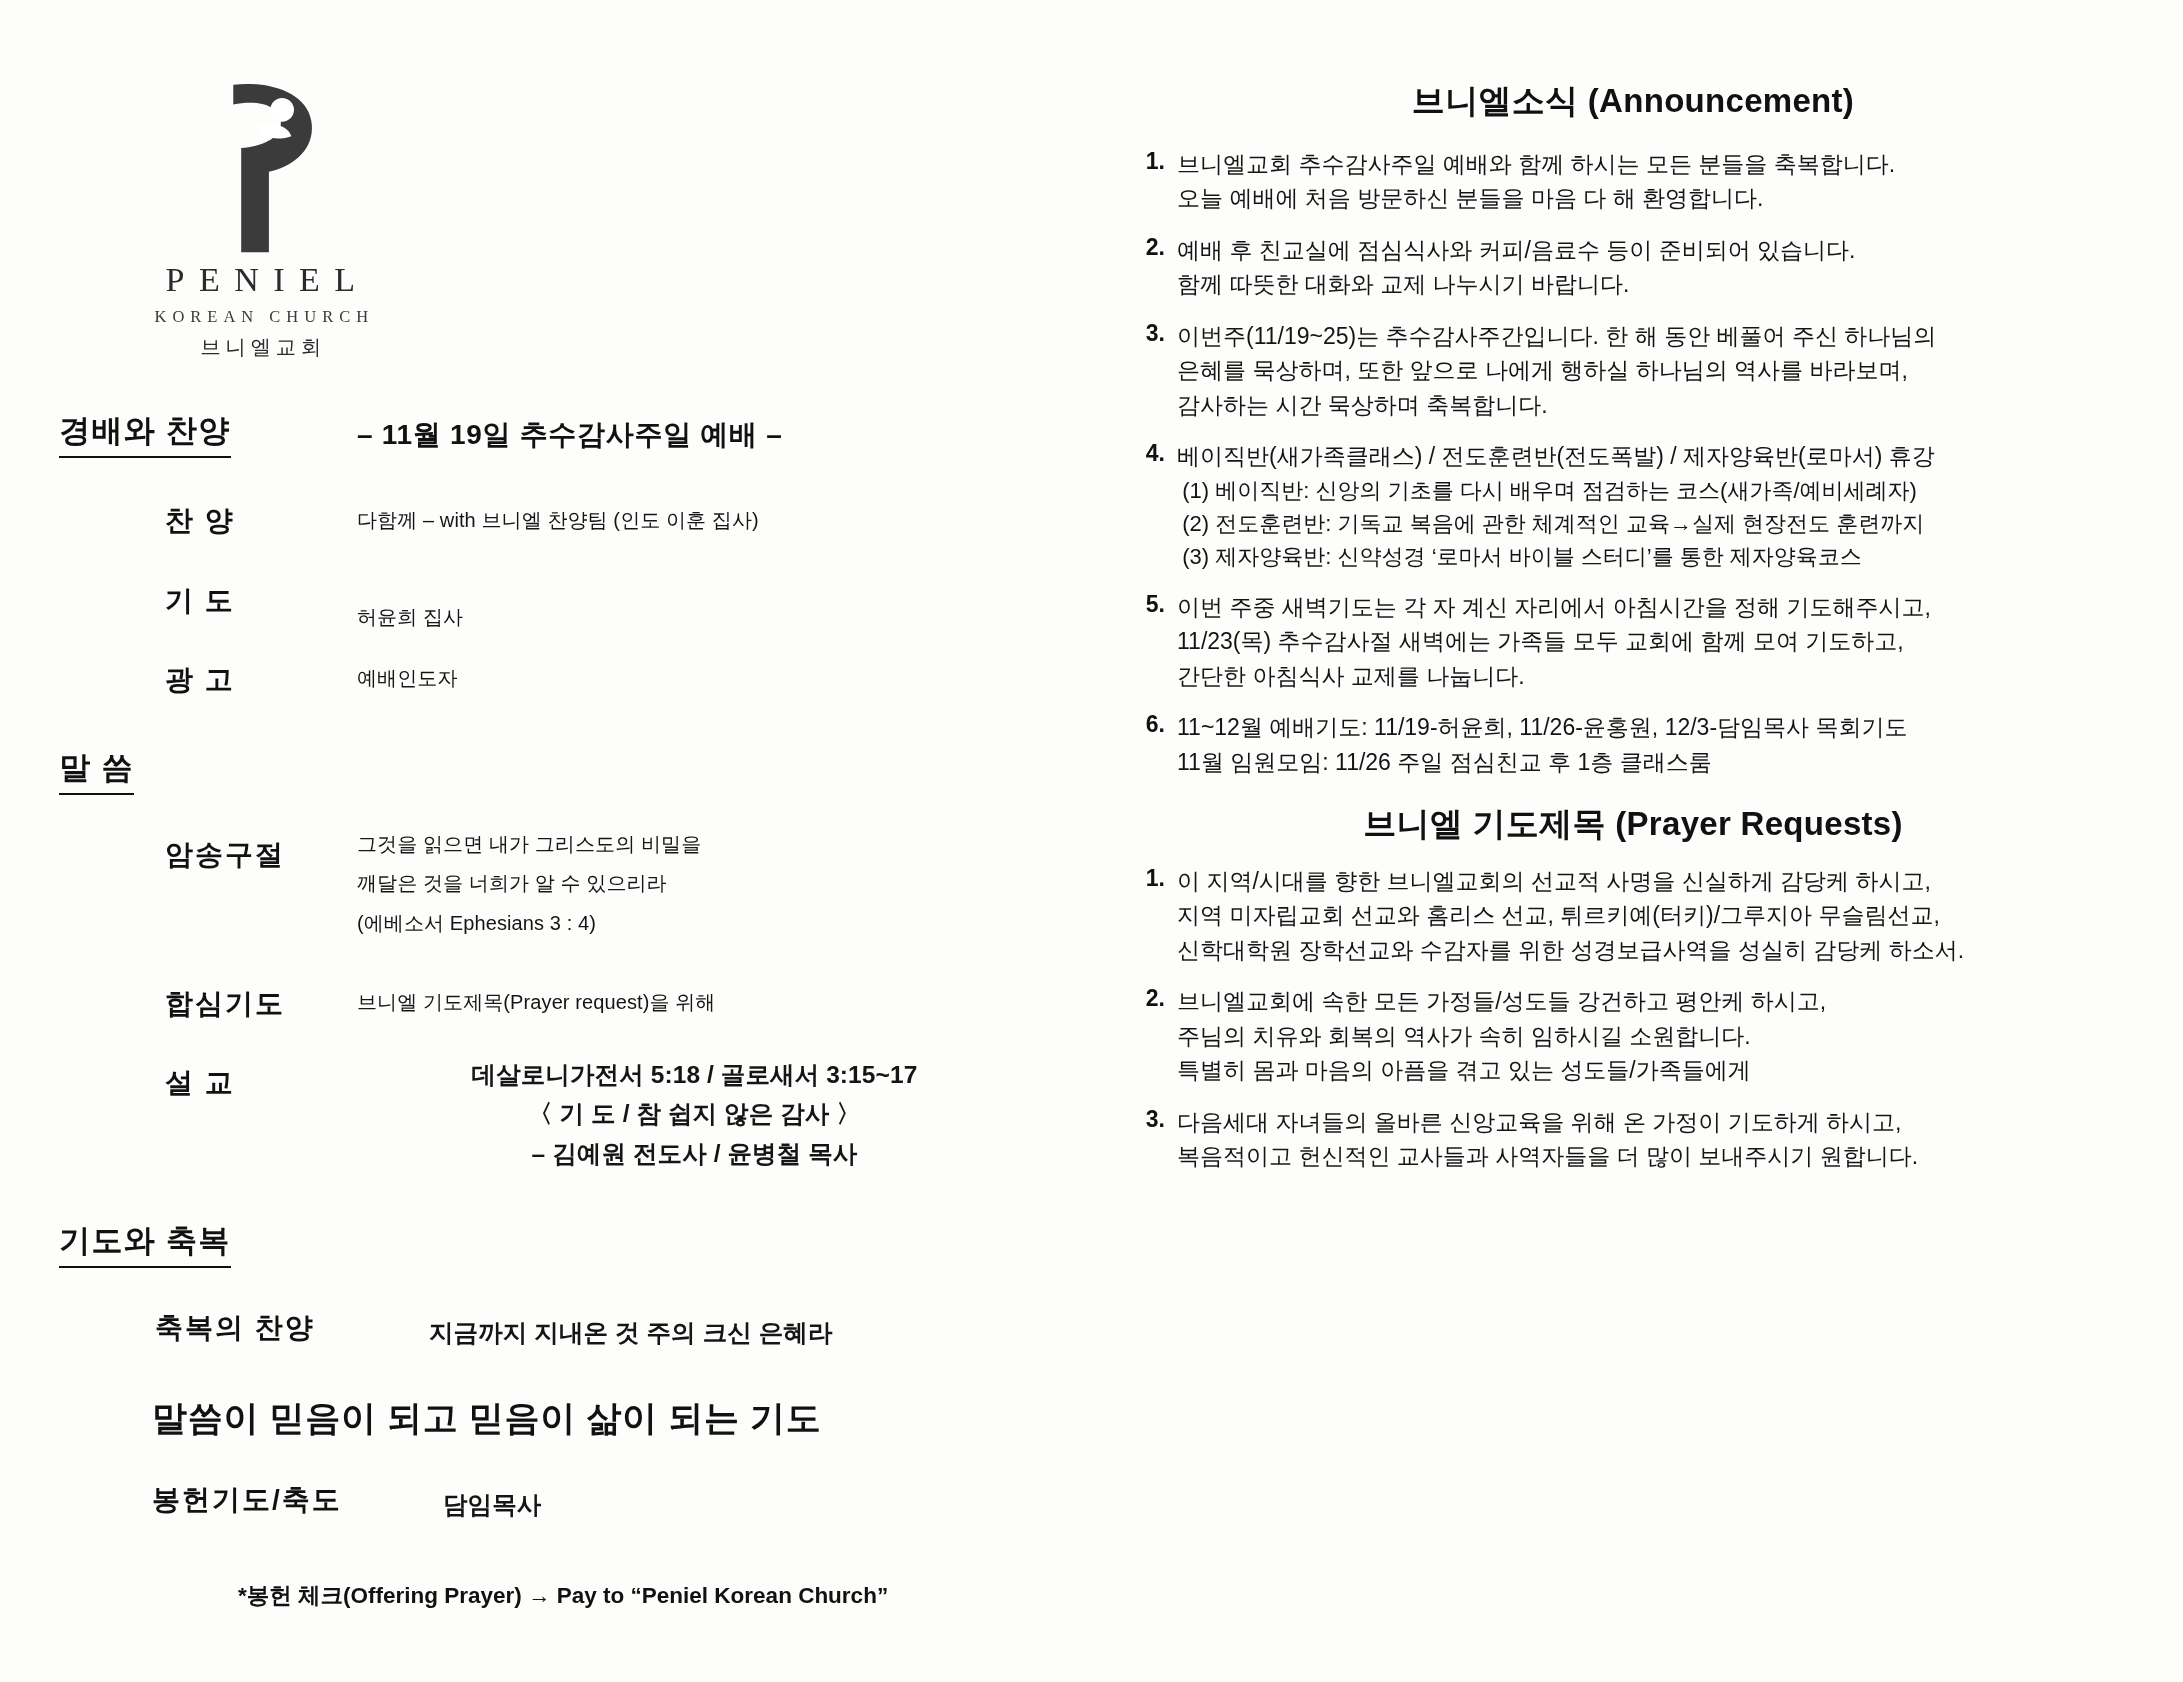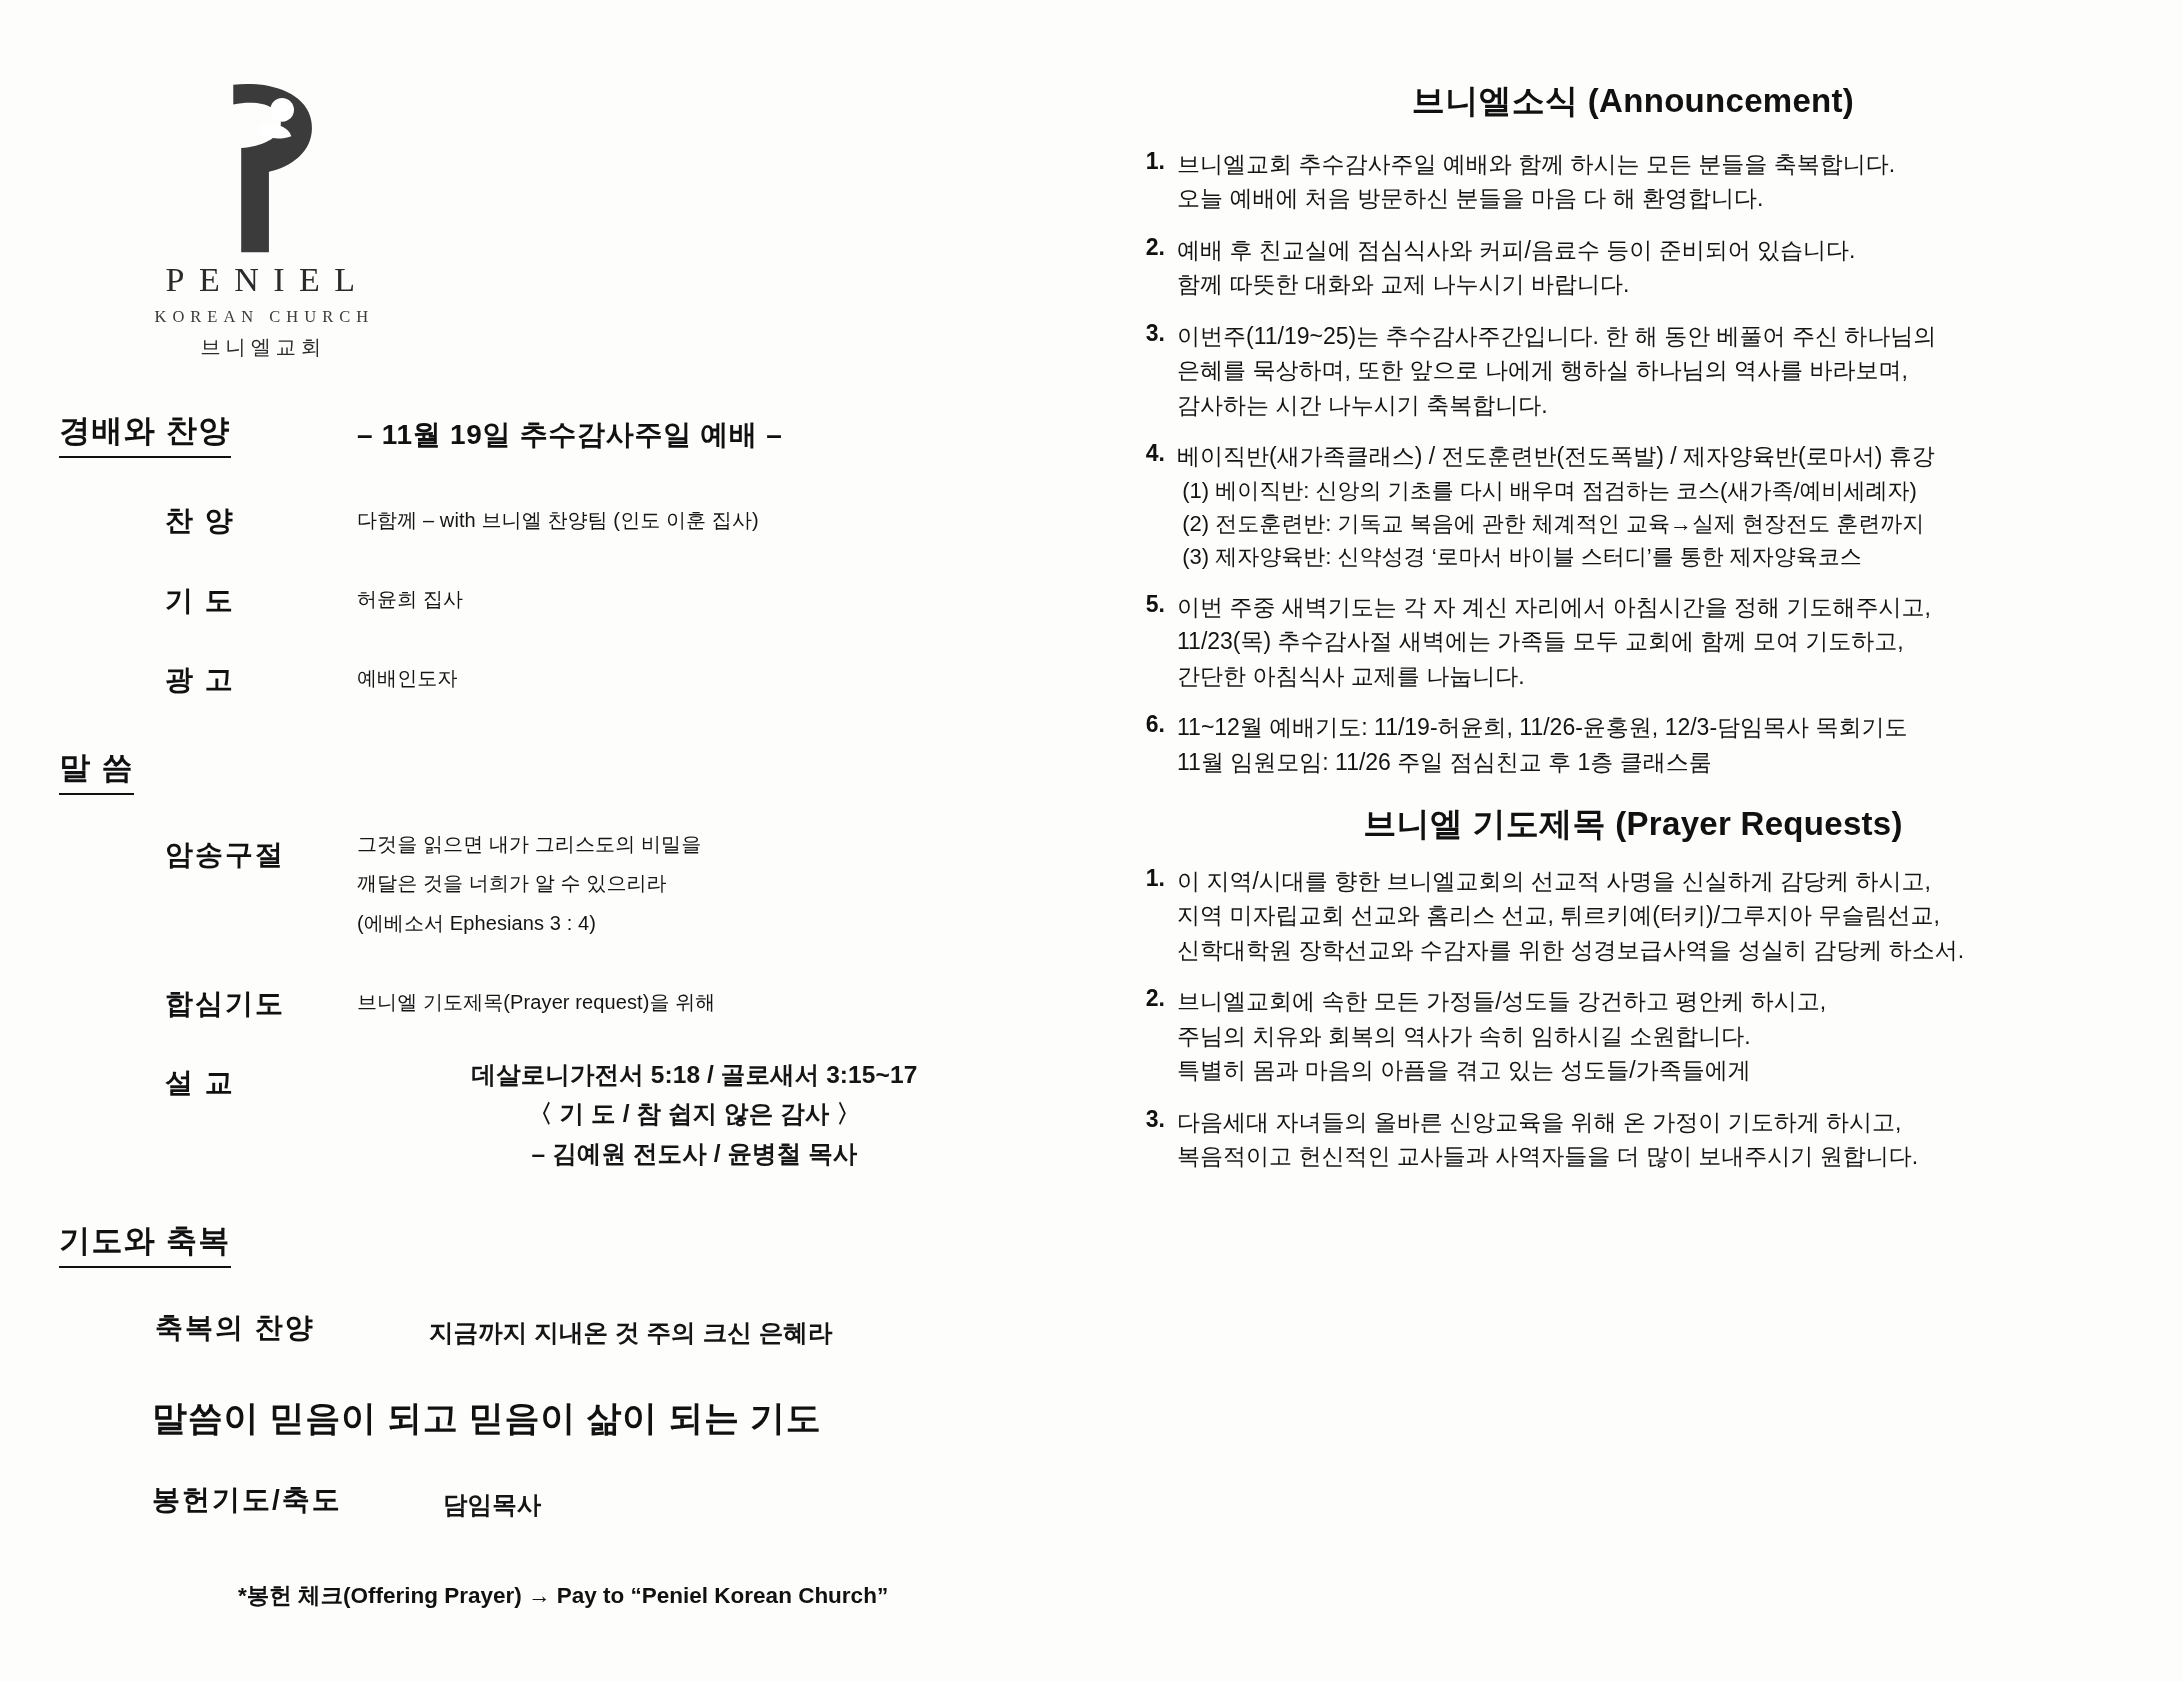--- a/index.html
+++ b/index.html
@@ -193,21 +193,21 @@
       <div class="logo-kr">브니엘교회</div>
     </div>
 
     <div class="section-head" style="left:13.2px; top:344px;">경배와 찬양</div>
     <div class="svc-title" style="left:311px; top:350px;">– 11월 19일 추수감사주일 예배 –</div>
 
     <div class="row-label" style="left:119px; top:436px;">찬 양</div>
     <div class="row-value" style="left:311px; top:440px;">다함께 – with 브니엘 찬양팀 (인도 이훈 집사)</div>
 
     <div class="row-label" style="left:119px; top:516px;">기 도</div>
-    <div class="row-value" style="left:311px; top:519px;">허윤희 집사</div>
+    <div class="row-value" style="left:311px; top:537px;">허윤희 집사</div>
 
     <div class="row-label" style="left:119px; top:595px;">광 고</div>
     <div class="row-value" style="left:311px; top:598px;">예배인도자</div>
 
     <div class="section-head" style="left:13.2px; top:681px;">말 씀</div>
 
     <div class="row-label" style="left:119px; top:770px;">암송구절</div>
     <div class="row-value" style="left:311px; top:764px;">그것을 읽으면 내가 그리스도의 비밀을</div>
     <div class="row-value" style="left:311px; top:803px;text-align:right;">깨달은 것을 너희가 알 수 있으리라</div>
     <div class="row-value" style="left:311px; top:843px;">(에베소서 Ephesians 3 : 4)</div>
@@ -251,21 +251,21 @@
         <div class="r-line">예배 후 친교실에 점심식사와 커피/음료수 등이 준비되어 있습니다.</div>
         <div class="r-line">함께 따뜻한 대화와 교제 나누시기 바랍니다.</div>
       </div>
     </div>
 
     <div class="r-item">
       <div class="r-num">3.</div>
       <div class="r-body">
         <div class="r-line">이번주(11/19~25)는 추수감사주간입니다. 한 해 동안 베풀어 주신 하나님의</div>
         <div class="r-line">은혜를 묵상하며, 또한 앞으로 나에게 행하실 하나님의 역사를 바라보며,</div>
-        <div class="r-line">감사하는 시간 나누시기 축복합니다.</div>
+        <div class="r-line">감사하는 시간 묵상하며 축복합니다.</div>
       </div>
     </div>
 
     <div class="r-item">
       <div class="r-num">4.</div>
       <div class="r-body">
         <div class="r-line">베이직반(새가족클래스) / 전도훈련반(전도폭발) / 제자양육반(로마서) 휴강</div>
         <div class="r-sub">(1) 베이직반: 신앙의 기초를 다시 배우며 점검하는 코스(새가족/예비세례자)</div>
         <div class="r-sub">(2) 전도훈련반: 기독교 복음에 관한 체계적인 교육→실제 현장전도 훈련까지</div>
         <div class="r-sub">(3) 제자양육반: 신약성경 ‘로마서 바이블 스터디’를 통한 제자양육코스</div>

